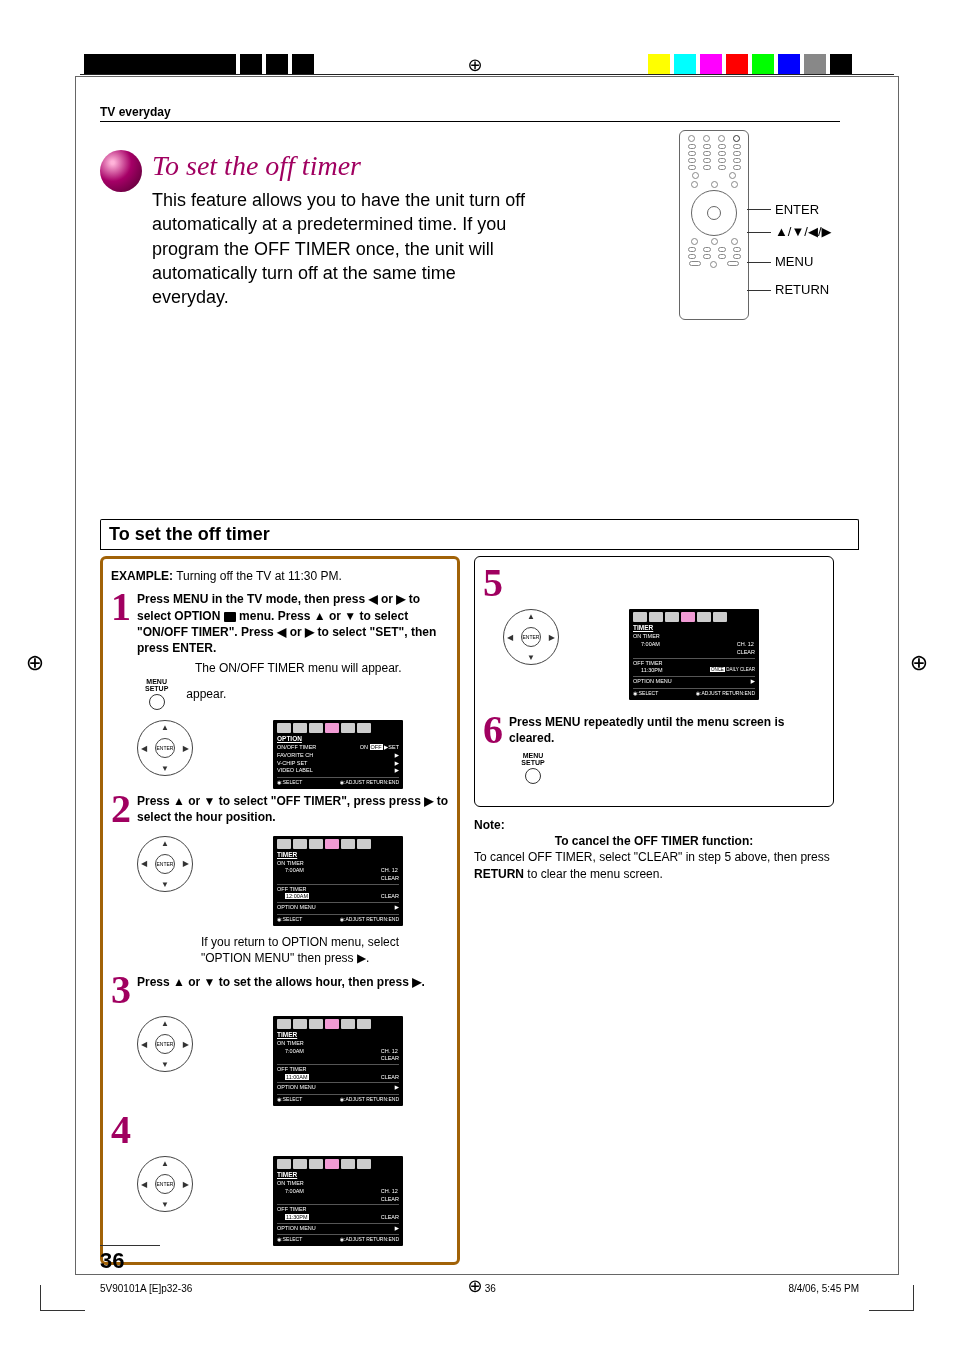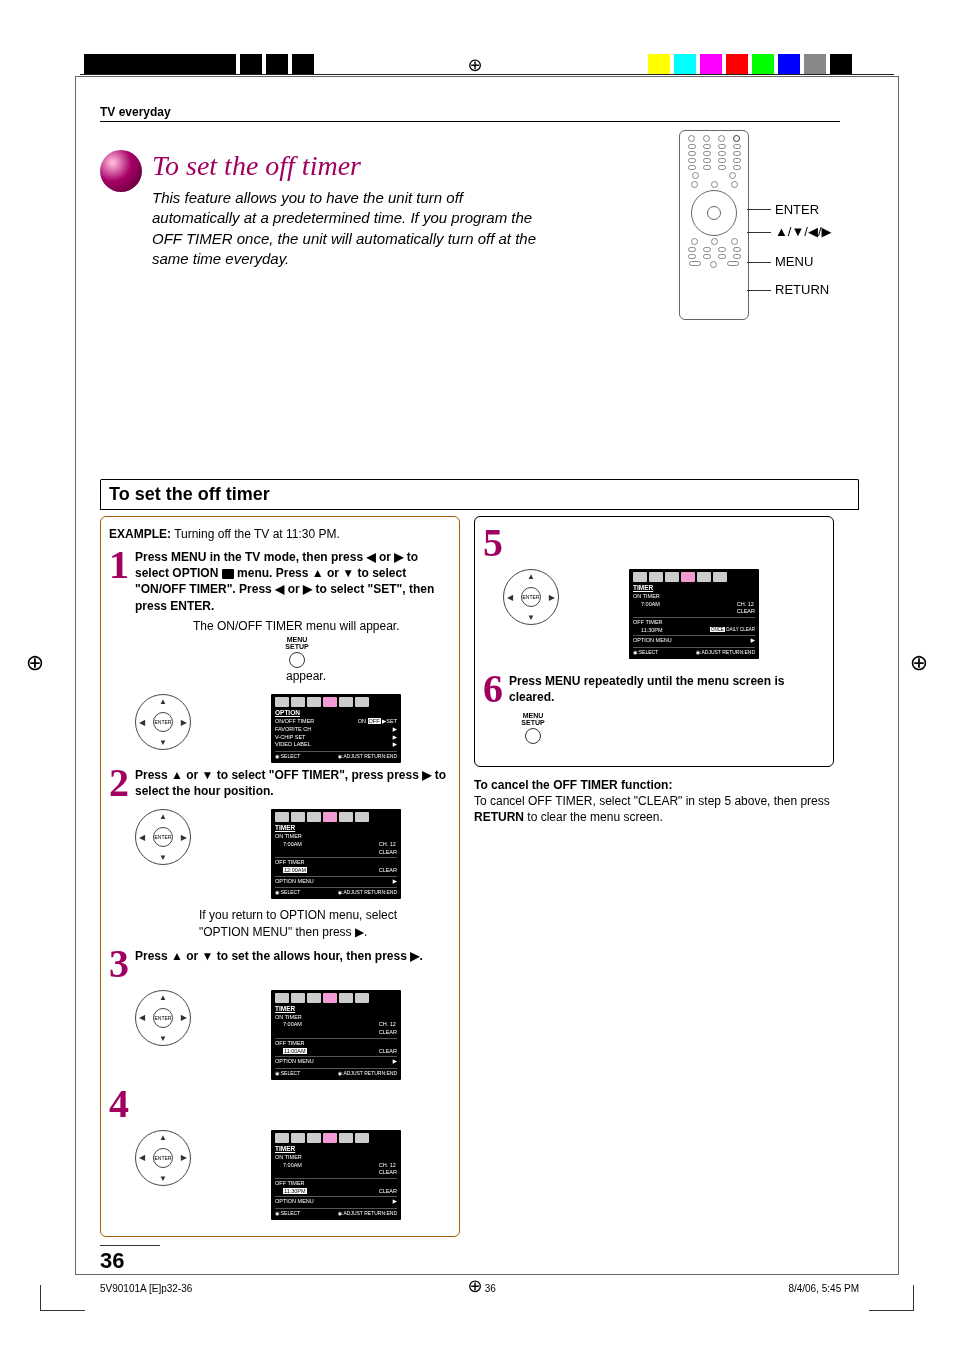--- a/index.html
+++ b/index.html
@@ -44,21 +44,21 @@
   .bullet3d {
     width: 42px; height: 42px; border-radius: 50%;
     background: radial-gradient(circle at 30% 30%, #ffb3d9 4%, #a60067 45%, #5a0036 90%);
     flex-shrink:0;
   }
   .title-col { margin-left: 10px; }
   .title-text {
     font-family: "Times New Roman", serif;
     font-style: italic; color: #a00060; font-size: 28px; font-weight:500;
   }
-  .intro { font-size: 15px; line-height: 1.35; margin-top: 6px; max-width: 385px; font-style: italic;}
+  .intro { font-size: 18px; line-height: 1.35; margin-top: 6px; max-width: 385px;}
 
   
   .remote-wrap { position:absolute; top: 30px; right: 0; display:flex; }
   .remote {
     width: 70px; height: 190px; border:1px solid #666; border-radius:6px;
     background:#fff; padding:4px; font-size:6px; position:relative;
   }
   .remote .row { display:flex; justify-content:space-around; margin-bottom:2px;}
   .remote .btn { width:8px; height:5px; border:0.6px solid #888; border-radius:3px;}
   .remote .btn.tiny{width:7px;height:7px;border-radius:50%;}
@@ -66,21 +66,21 @@
   .remote .dpad .center{width:14px;height:14px;border:1px solid #666;border-radius:50%;position:absolute;left:15px;top:15px;}
   .remote-lead { position:absolute; border-top:1px solid #333; }
 
   
   .section { margin-top: 210px; }
   .section-title {
      font-size: 18px; font-weight:bold; padding: 4px 8px;
   }
   .columns { display:flex; margin-top: 6px;}
   .col-left, .col-right { width: 360px; }
-  .col-left { border:1px solid #a16207; border-radius:6px; padding:10px 8px 12px; }
+  .col-left { border:3px solid #a16207; border-radius:6px; padding:10px 8px 12px; }
   .col-right { margin-left: 14px; }
   .right-box { border:1px solid #000; border-radius:6px; padding:10px 8px 12px; }
   .example { font-size: 12px; margin-bottom: 8px; }
   .example b{font-weight:bold;}
   .step { display:flex; margin-bottom:10px; }
   .step-num {
     font-family:"Times New Roman",serif; font-weight:bold; font-size:40px;
     color:#a00060; line-height:0.8; width:26px; flex-shrink:0;
   }
   .step-body { font-size: 12px; line-height:1.35; }
@@ -104,21 +104,21 @@
   .osd .icons{display:flex;gap:2px;margin-bottom:2px;}
   .osd .icon{width:14px;height:10px;background:#ccc;border-radius:1px;}
   .osd .icon.actv{background:#f09bd4;}
   .osd .head{font-weight:bold;text-decoration:underline;font-size:6.5px;margin-bottom:2px;}
   .osd .line{display:flex;justify-content:space-between;font-size:5.5px;line-height:1.4;}
   .osd .hl{background:#fff;color:#000;padding:0 1px;}
   .osd .ft{display:flex;justify-content:space-between;font-size:5px;margin-top:2px;border-top:0.5px solid #555;padding-top:1px;}
   .osd .sep{border-top:0.5px solid #555;margin:1px 0;}
   .note-block { margin-top: 10px; font-size:12px; line-height:1.35;}
   .note-block .hd{font-weight:bold;}
-  .note-block .sub{font-weight:bold;}
+  .note-block .sub{font-weight:bold;text-align:center;}
   .page-num {
     position:absolute; left:0; bottom:-28px; font-size:22px; font-weight:bold;
     border-top:1px solid #333; width:60px; padding-top:2px;
   }
   .folio { position:absolute; bottom:-48px; left:0; right:0; font-size:10px; display:flex; justify-content:space-between;}
   .bottom-reg { position:absolute; bottom:56px; left:455px; width:40px; height:20px; font-size:18px; text-align:center;}
   .bottom-reg::before{content:"⊕";}
   .bottom-crop {
     position:absolute; bottom:40px; left:40px; width:45px; height:26px;
     border-left:1px solid #333; border-bottom:1px solid #333;
@@ -260,21 +260,21 @@
           <span>Turning off the TV at 11:30 PM.</span>
         </div>
 
         <div class="step">
           <div class="step-num">1</div>
           <div class="step-body">
             <span class="bold">Press MENU in the TV mode, then press ◀ or ▶ to select OPTION </span><span class="icon-opt"></span><span class="bold"> menu. Press ▲ or ▼ to select "ON/OFF TIMER". Press ◀ or ▶ to select "SET", then press ENTER.</span>
             <div style="display:flex;align-items:flex-start;margin-top:4px;">
               <div style="margin-left:58px;margin-right:10px; font-size:12px; flex:1;">The ON/OFF TIMER menu will appear.</div>
             </div>
-            <div style="display:flex;align-items:center;margin-top:2px;margin-left:8px;flex-direction:column;">
+            <div style="display:flex;align-items:center;margin-top:2px;margin-left:8px;">
               <div style="text-align:center;">
                 <div class="menu-small">MENU</div>
                 <div class="menu-small">SETUP</div>
                 <div class="menu-circle"></div>
               </div>
               <div style="margin-left:18px;font-size:12px;">appear.</div>
             </div>
           </div>
         </div>
         <div class="graphics-row">
@@ -531,20 +531,21 @@
               <div style="margin-top:6px;margin-left:4px;text-align:left;width:40px;">
                 <div class="menu-small">MENU</div>
                 <div class="menu-small">SETUP</div>
                 <div class="menu-circle"></div>
               </div>
             </div>
           </div>
         </div>
 
         <div class="note-block">
+          <div class="hd">Note:</div>
           <div class="sub">To cancel the OFF TIMER function:</div>
           <div>
             <span>To cancel OFF TIMER, select "CLEAR" in step 5 above, then press </span><b>RETURN</b><span> to clear the menu screen.</span>
           </div>
         </div>
       </div>
     </div>
   </div>
 
   <div class="page-num">36</div>

